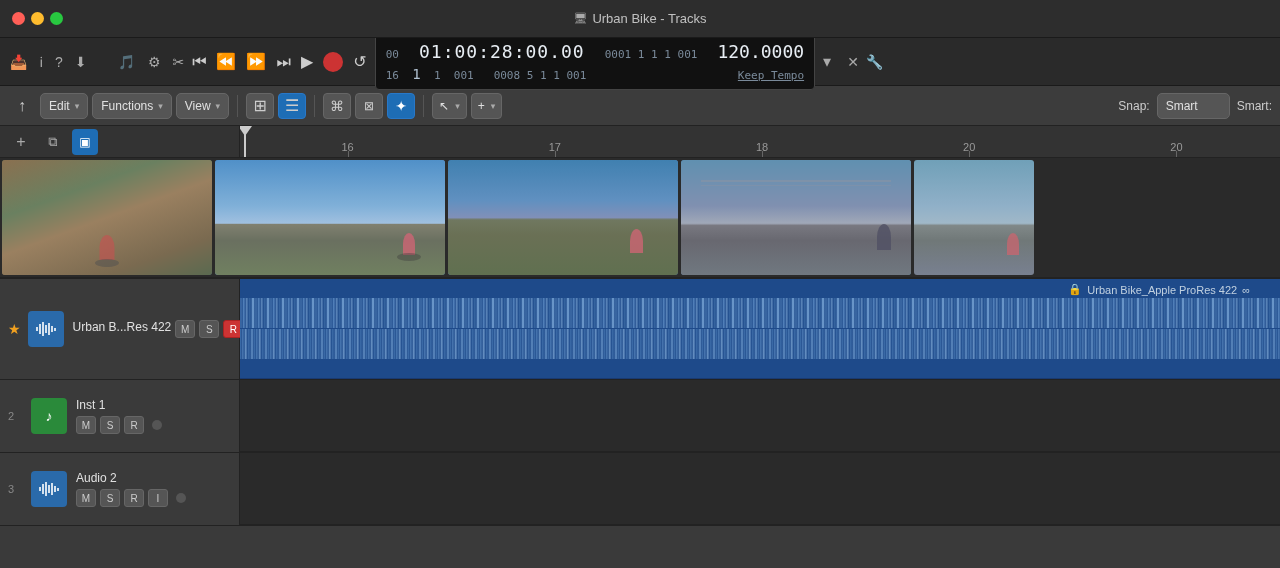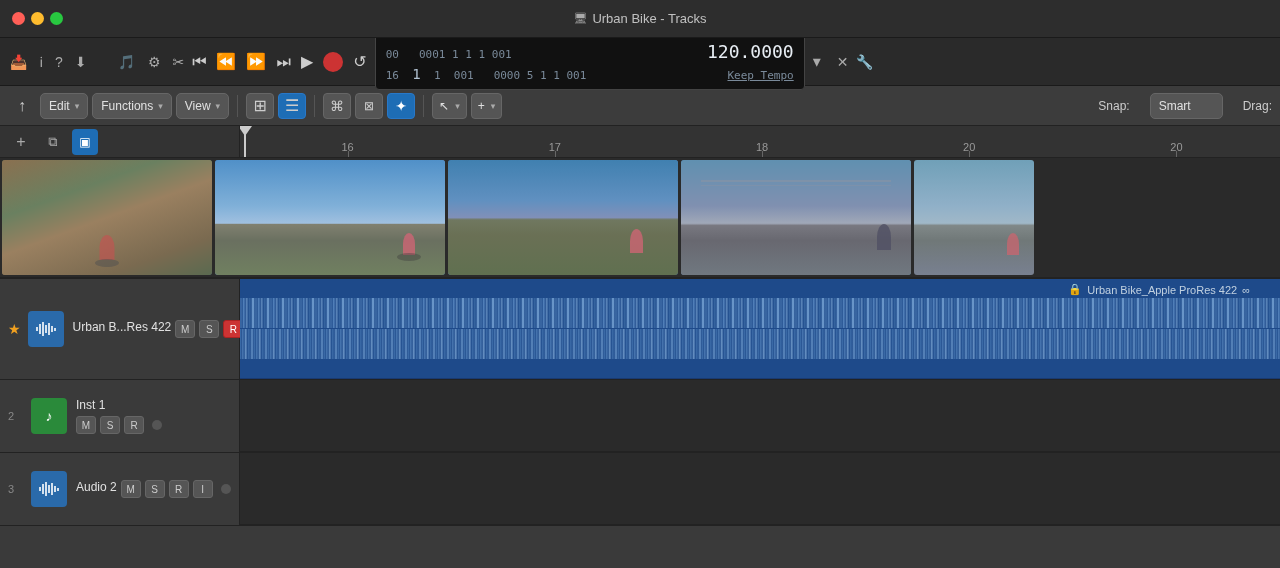--- a/index.html
+++ b/index.html
@@ -179,21 +179,21 @@
       height: 28px;
       display: flex;
       align-items: center;
       justify-content: center;
       border-radius: 4px;
     }
     .snap-area {
       margin-left: auto;
       display: flex;
       align-items: center;
-      gap: 20px;
+      gap: 7px;
       color: #ccc;
     }
     .snap-select {
       background: #555;
       border: 1px solid #666;
       border-radius: 5px;
       color: #e0e0e0;
       padding: 3px 20px 3px 8px;
       font-size: 12px;
       height: 26px;
@@ -575,26 +575,27 @@
     <button class="tc-btn">⏩</button>
     <button class="tc-btn">⏭</button>
     <button class="tc-btn">▶</button>
     <span class="tc-btn record"></span>
     <button class="tc-btn">↺</button>
   </div>
 
   <div class="lcd-display">
     <div class="lcd-top">
       <span class="lcd-sub">00</span>
+      <span class="lcd-main-time">01:00:28:00.00</span>
       <span class="lcd-sub">0001  1  1  1  001</span>
       <span class="lcd-right-val">120.0000</span>
     </div>
     <div class="lcd-bottom">
       <span class="lcd-beat">16 &nbsp;<span class="big">1</span>&nbsp; 1 &nbsp;001</span>
-      <span class="lcd-beat">0000  5  1  1  001</span>
+      <span class="lcd-beat">0008  5  1  1  001</span>
       <span class="lcd-tempo">Keep Tempo</span>
     </div>
   </div>
   <span class="lcd-arrow">▾</span>
 
   <div class="window-controls-right">
     <span class="transport-icon">✕</span>
     <span class="transport-icon">🔧</span>
   </div>
 </div>
@@ -645,21 +646,21 @@
     <div style="position:relative;display:inline-block;">
       <select class="snap-select">
         <option>Smart</option>
         <option>Bar</option>
         <option>Beat</option>
         <option>Division</option>
         <option>Ticks</option>
         <option>None</option>
       </select>
     </div>
-    <span>Drag:</span>
+    <span>Smart:</span>
   </div>
 </div>
 
 <div class="main-area">
 
   <div class="timeline-area">
 
     <div style="display:flex; height:32px; background:#333; border-bottom:1px solid #222;">
 
       <div style="width:240px; min-width:240px; display:flex; align-items:center; padding:0 8px; gap:6px; background:#333; border-right:1px solid #222;">
@@ -796,21 +797,21 @@
             <svg width="20" height="16" viewBox="0 0 20 16">
               <rect x="0" y="6" width="2" height="4" fill="white" opacity="0.8"></rect>
               <rect x="3" y="3" width="2" height="10" fill="white" opacity="0.8"></rect>
               <rect x="6" y="1" width="2" height="14" fill="white" opacity="0.8"></rect>
               <rect x="9" y="4" width="2" height="8" fill="white" opacity="0.8"></rect>
               <rect x="12" y="2" width="2" height="12" fill="white" opacity="0.8"></rect>
               <rect x="15" y="5" width="2" height="6" fill="white" opacity="0.8"></rect>
               <rect x="18" y="7" width="2" height="3" fill="white" opacity="0.8"></rect>
             </svg>
           </div>
-          <div style="flex:1; display:flex; flex-direction:row; gap:4px;">
+          <div style="flex:1; display:flex; flex-direction:column; gap:4px;">
             <span class="track-name">Audio 2</span>
             <div class="track-controls">
               <button class="track-btn">M</button>
               <button class="track-btn">S</button>
               <button class="track-btn">R</button>
               <button class="track-btn">I</button>
               <span class="track-led off"></span>
             </div>
           </div>
         </div>

